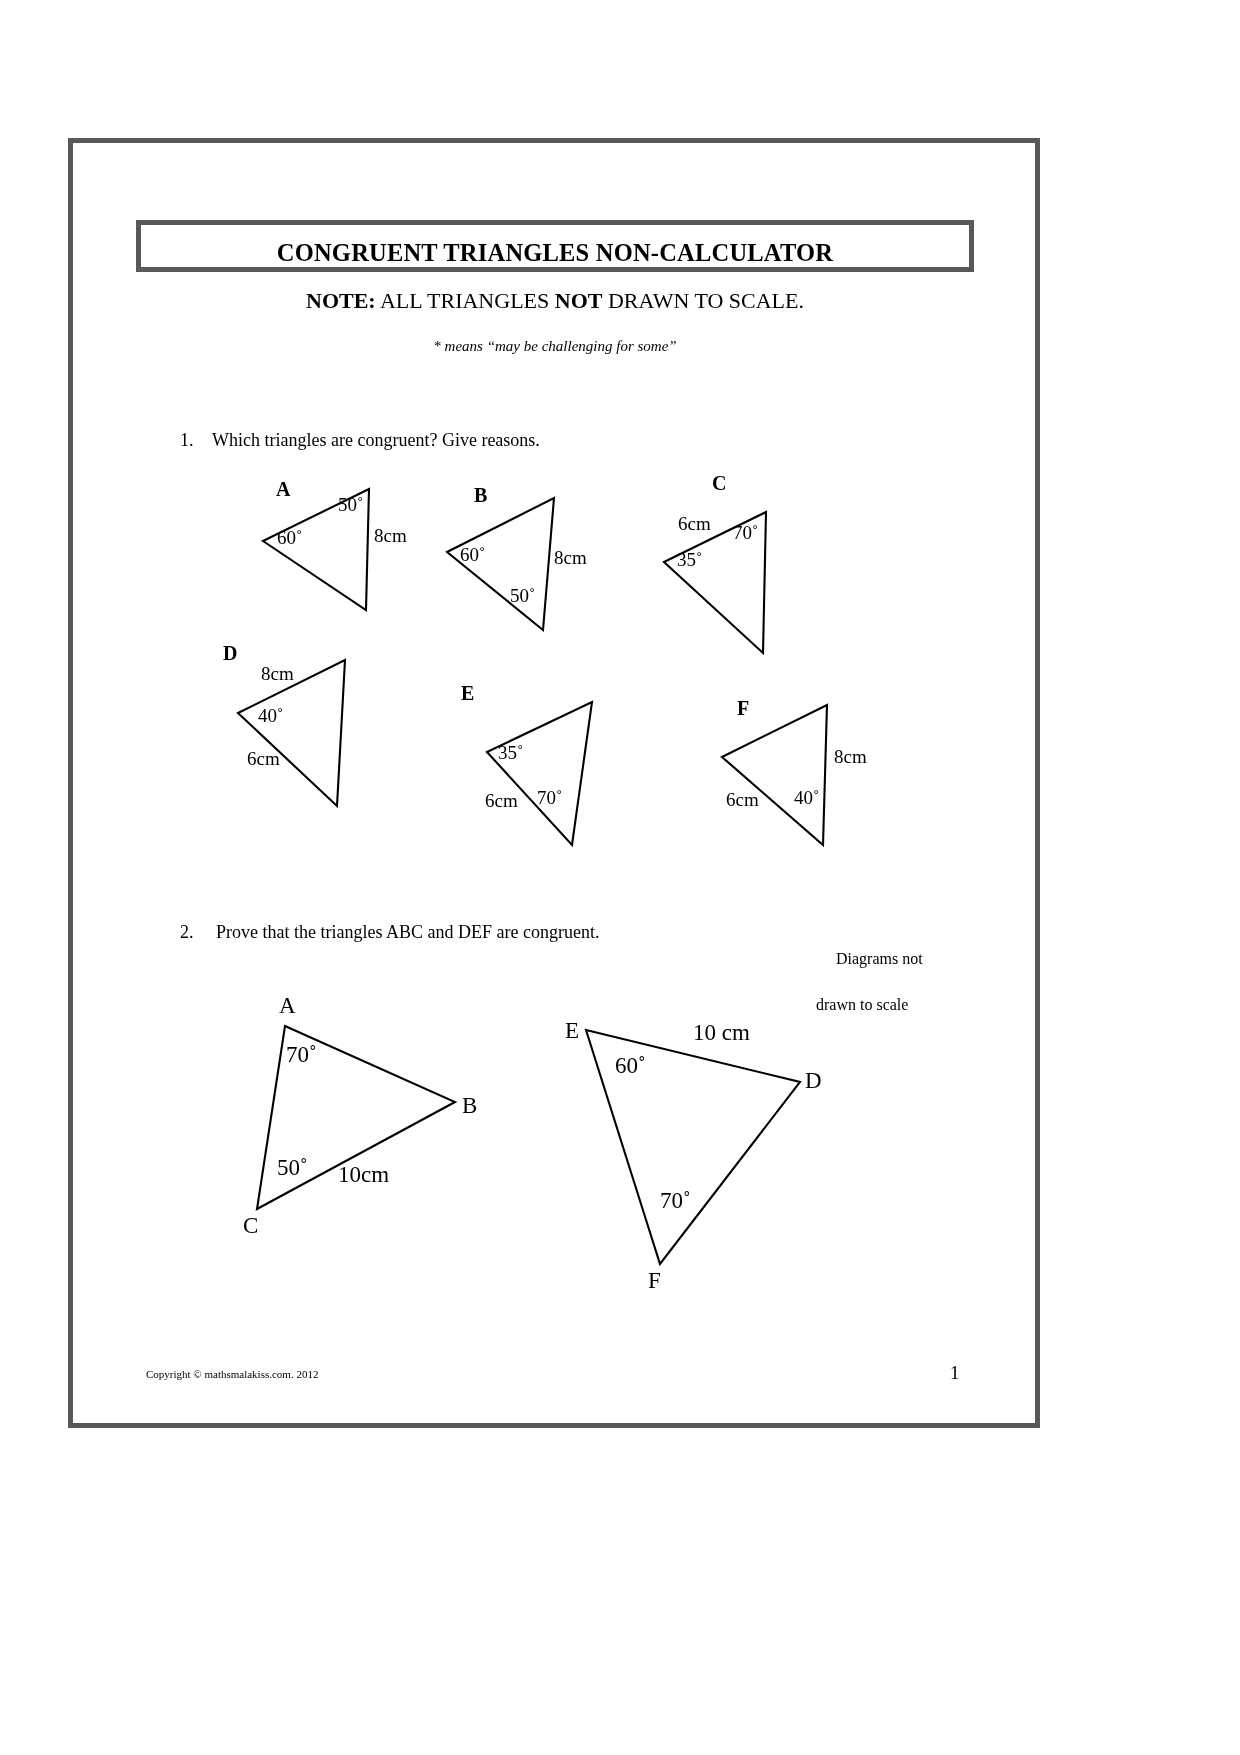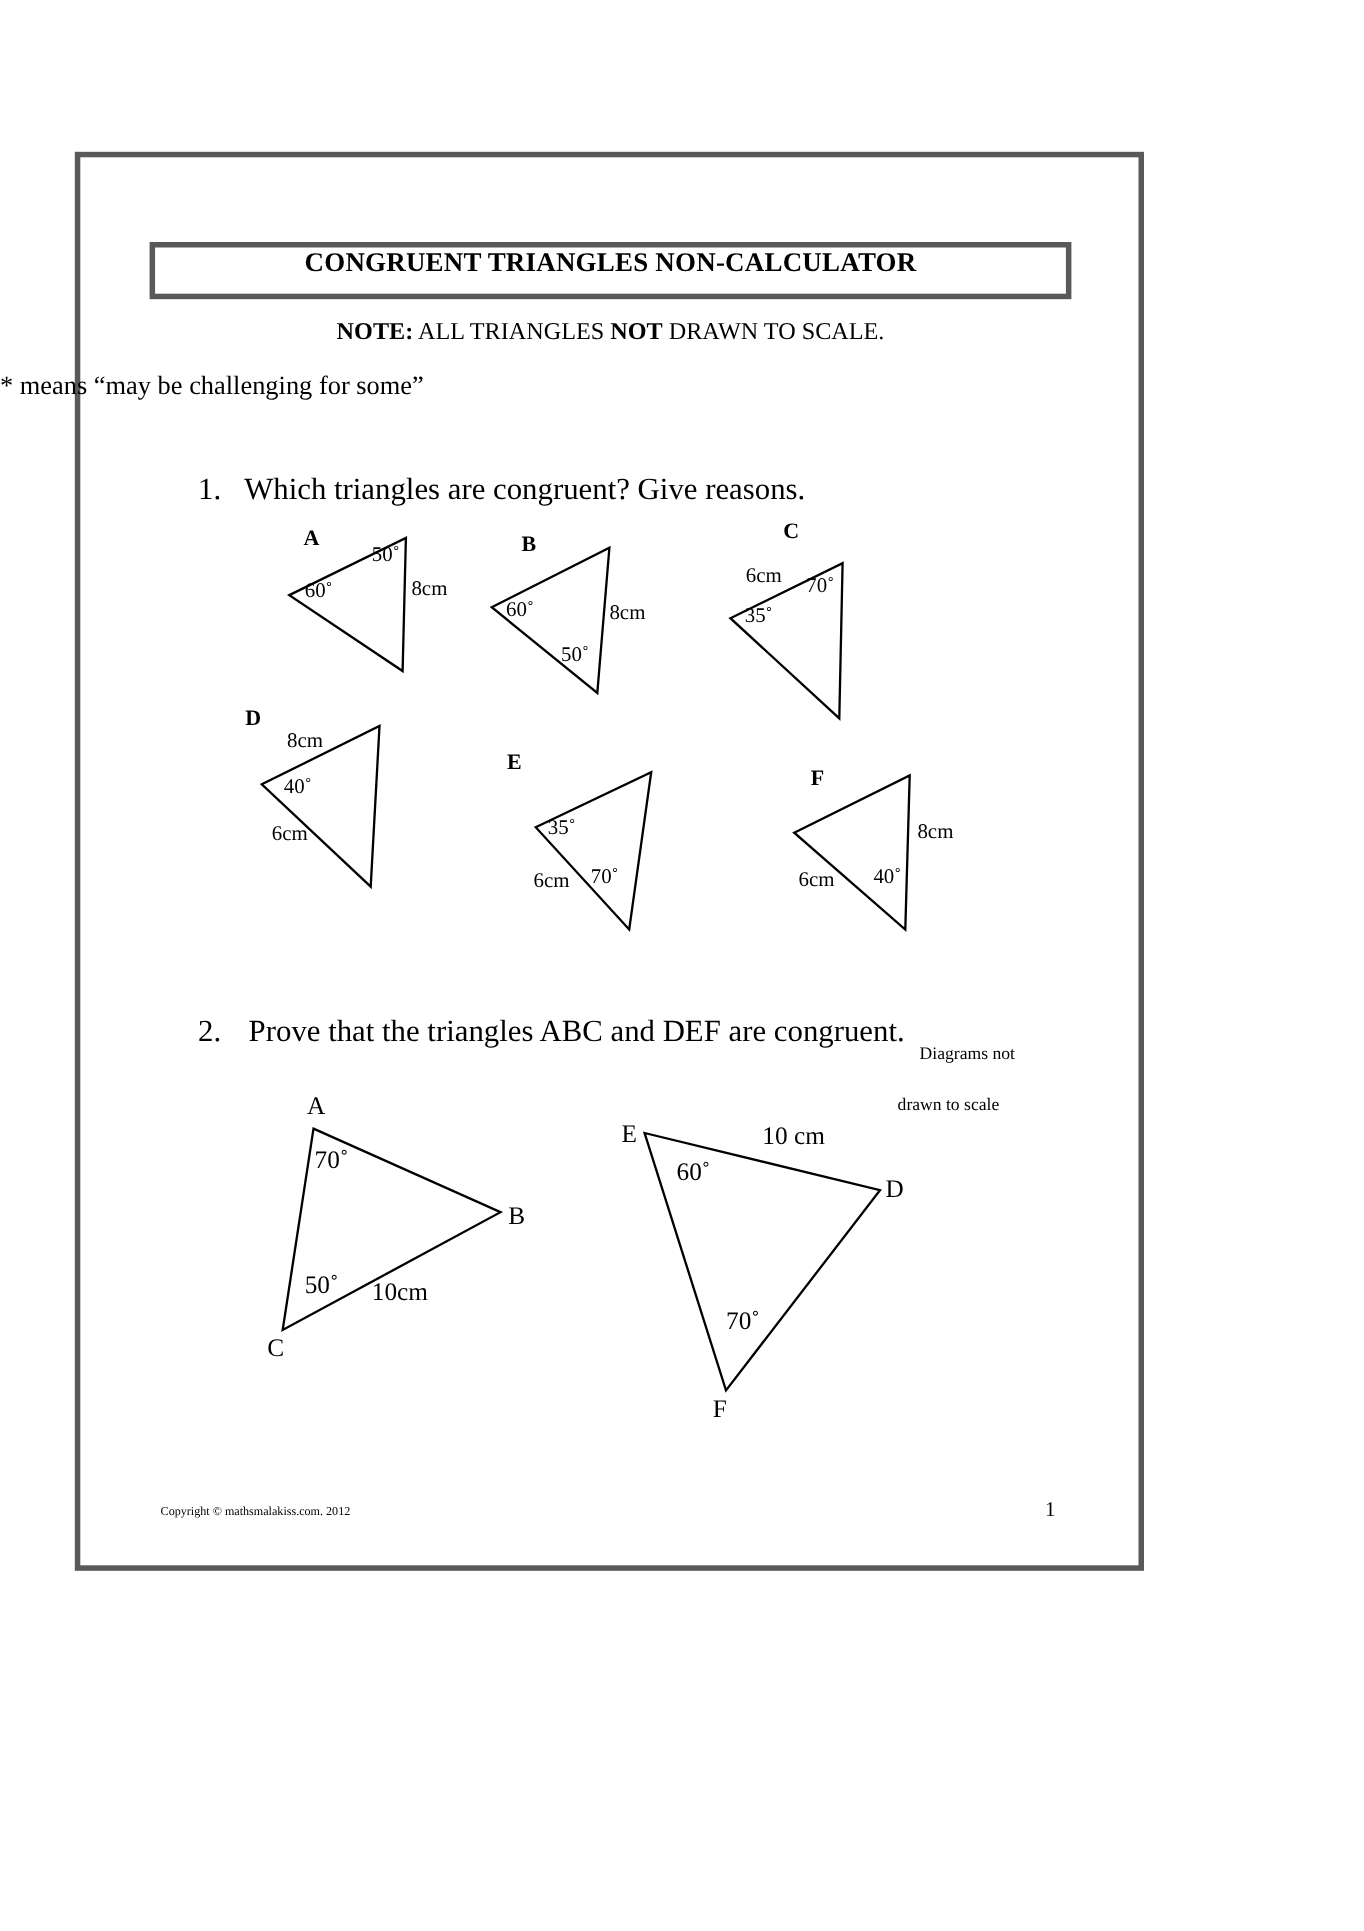--- a/index.html
+++ b/index.html
@@ -18,44 +18,46 @@
     border:5px solid #595959;
     box-sizing:border-box;
     background:#fff;
   }
   .title-box{
     position:absolute;
     left:136px;top:220px;
     width:838px;height:52px;
     border:5px solid #595959;
     box-sizing:border-box;
-    display:flex;align-items:flex-start;justify-content:center;
+    display:flex;align-items:flex-end;justify-content:center;
   }
   .title-text{
     font-weight:bold;
     font-size:24.5px;
     letter-spacing:0.2px;
     white-space:nowrap;
   }
   .note-line{
     position:absolute;
     left:0;top:288px;width:1110px;
     text-align:center;
     font-size:22px;
   }
   .note-line .nb{font-weight:bold;text-align:right;}
   .note-line .sc{font-variant:small-caps;}
   .star-line{
     position:absolute;
     left:0;top:338px;width:1110px;
-    font-size:24px;
+    text-align:center;
+    font-size:15px;
+    font-style:italic;
   }
   .q-num{
     position:absolute;
-    font-size:28px;
+    font-size:18px;
   }
   .q1{left:180px;top:430px;}
   .q2{left:180px;top:922px;}
   .q-text{white-space:nowrap;}
   .diagram-note{
     position:absolute;
     font-size:16px;
     white-space:nowrap;
   }
   .dn1{left:836px;top:950px;}

